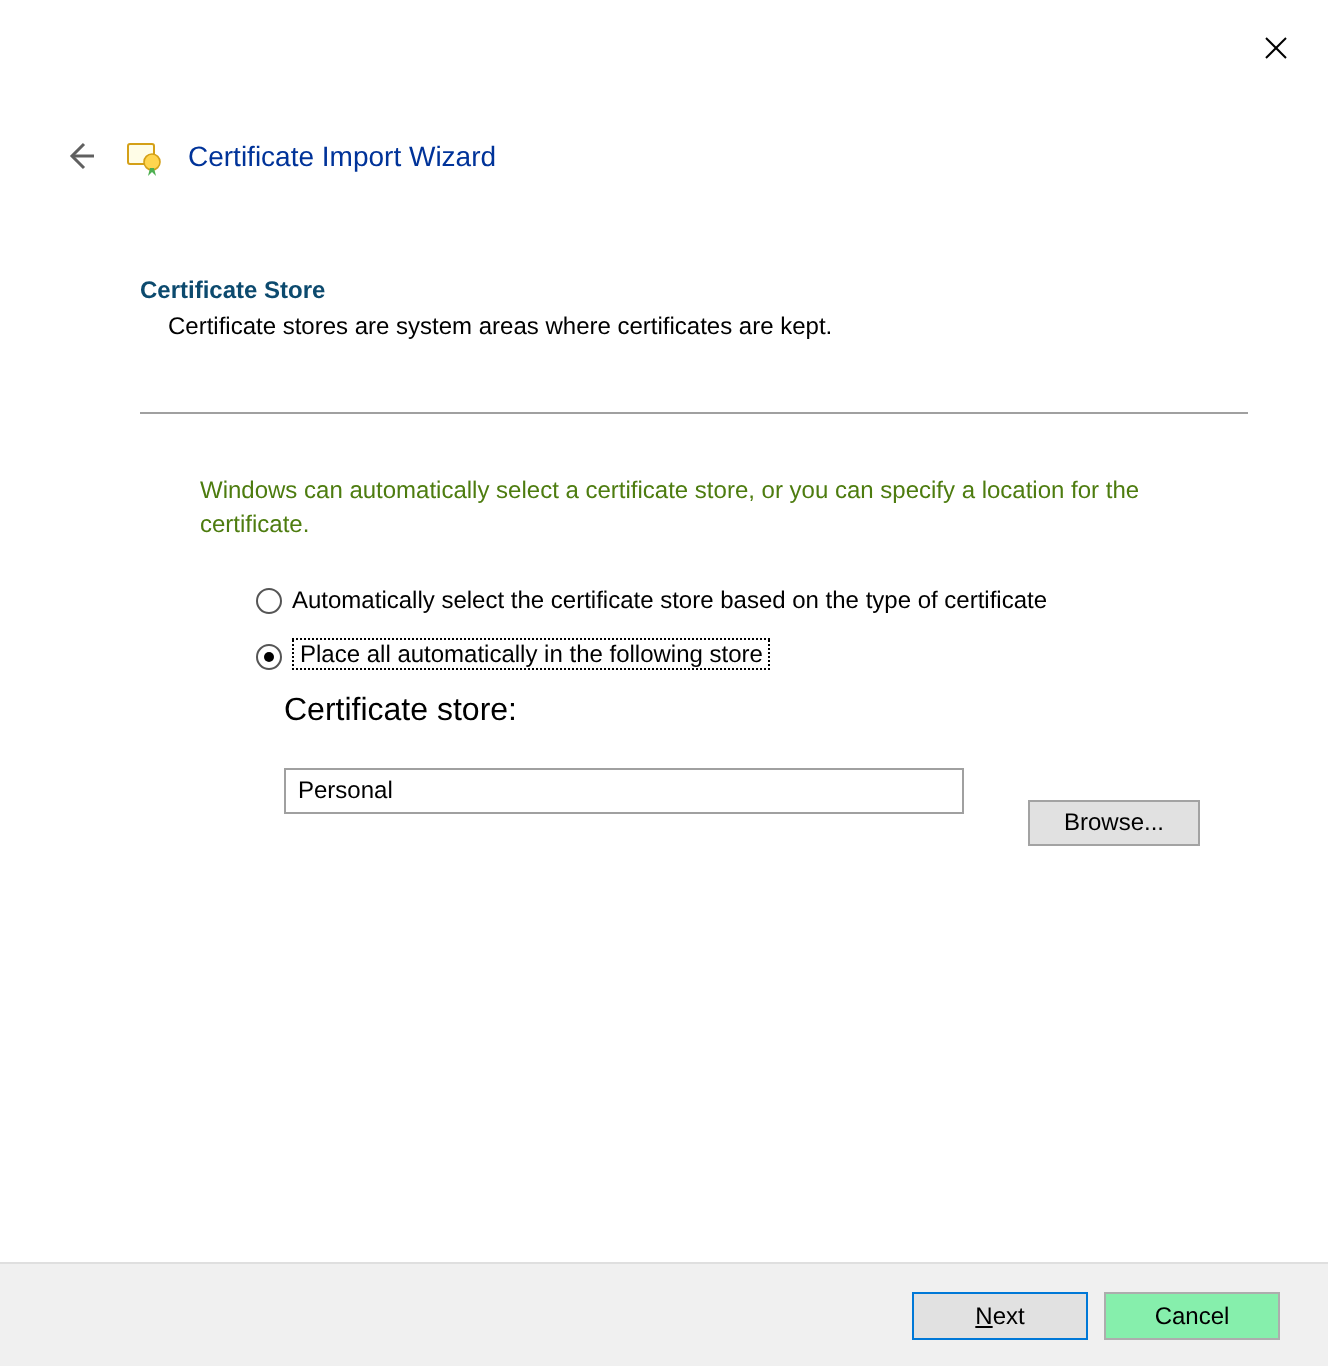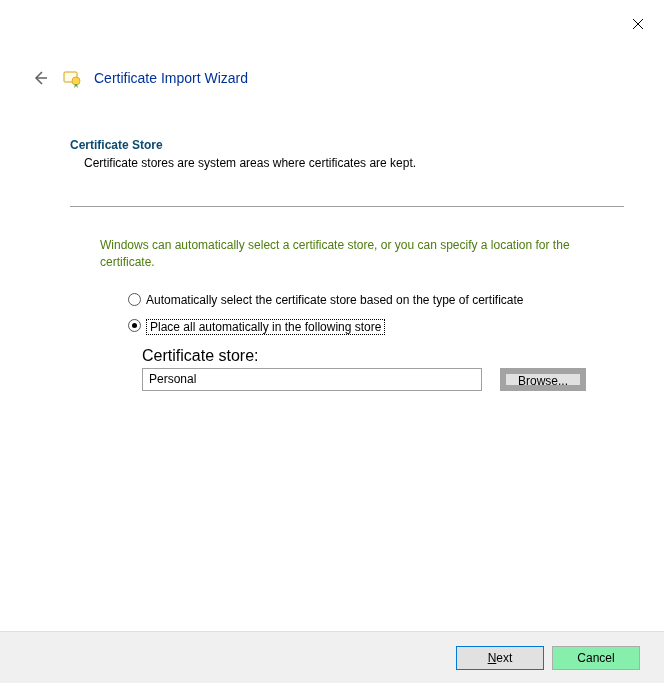--- a/index.html
+++ b/index.html
@@ -101,21 +101,21 @@
       font-size: 12px;
       color: #4d7c0f;
       margin: 0 20px 22px 30px;
       line-height: 1.4;
     }
     .radio-group {
       margin-left: 46px;
     }
     .radio-row {
       display: flex;
-      align-items: flex-start;
+      align-items: flex-end;
       gap: 5px;
       margin-bottom: 12px;
       padding-left: 12px;
     }
     .radio {
       width: 13px;
       height: 13px;
       border: 1px solid #555;
       border-radius: 50%;
       display: inline-flex;
@@ -142,41 +142,42 @@
     .store-block {
       margin-left: 72px;
       margin-top: 4px;
     }
     .store-label {
       font-size: 16px;
       margin-bottom: 3px;
     }
     .store-row {
       display: flex;
-      gap: 18px;
+      gap: 32px;
       align-items: center;
     }
     .store-input {
       width: 340px;
       height: 23px;
       border: 1px solid #a0a0a0;
       background: #fff;
       padding: 0 6px;
       font-size: 12px;
       font-family: inherit;
       color: #000;
     }
     .browse-btn {
       width: 86px;
       height: 23px;
-      border: 6px solid #a3a3a3;
+      border: 1px solid #a3a3a3;
       background: #e1e1e1;
       font-size: 12px;
       cursor: pointer;
       font-family: inherit;
+      margin-top: 32px;
     }
     .footer {
       height: 52px;
       background: #f0f0f0;
       border-top: 1px solid #dfdfdf;
       display: flex;
       justify-content: flex-end;
       align-items: center;
       padding-right: 24px;
       gap: 8px;

